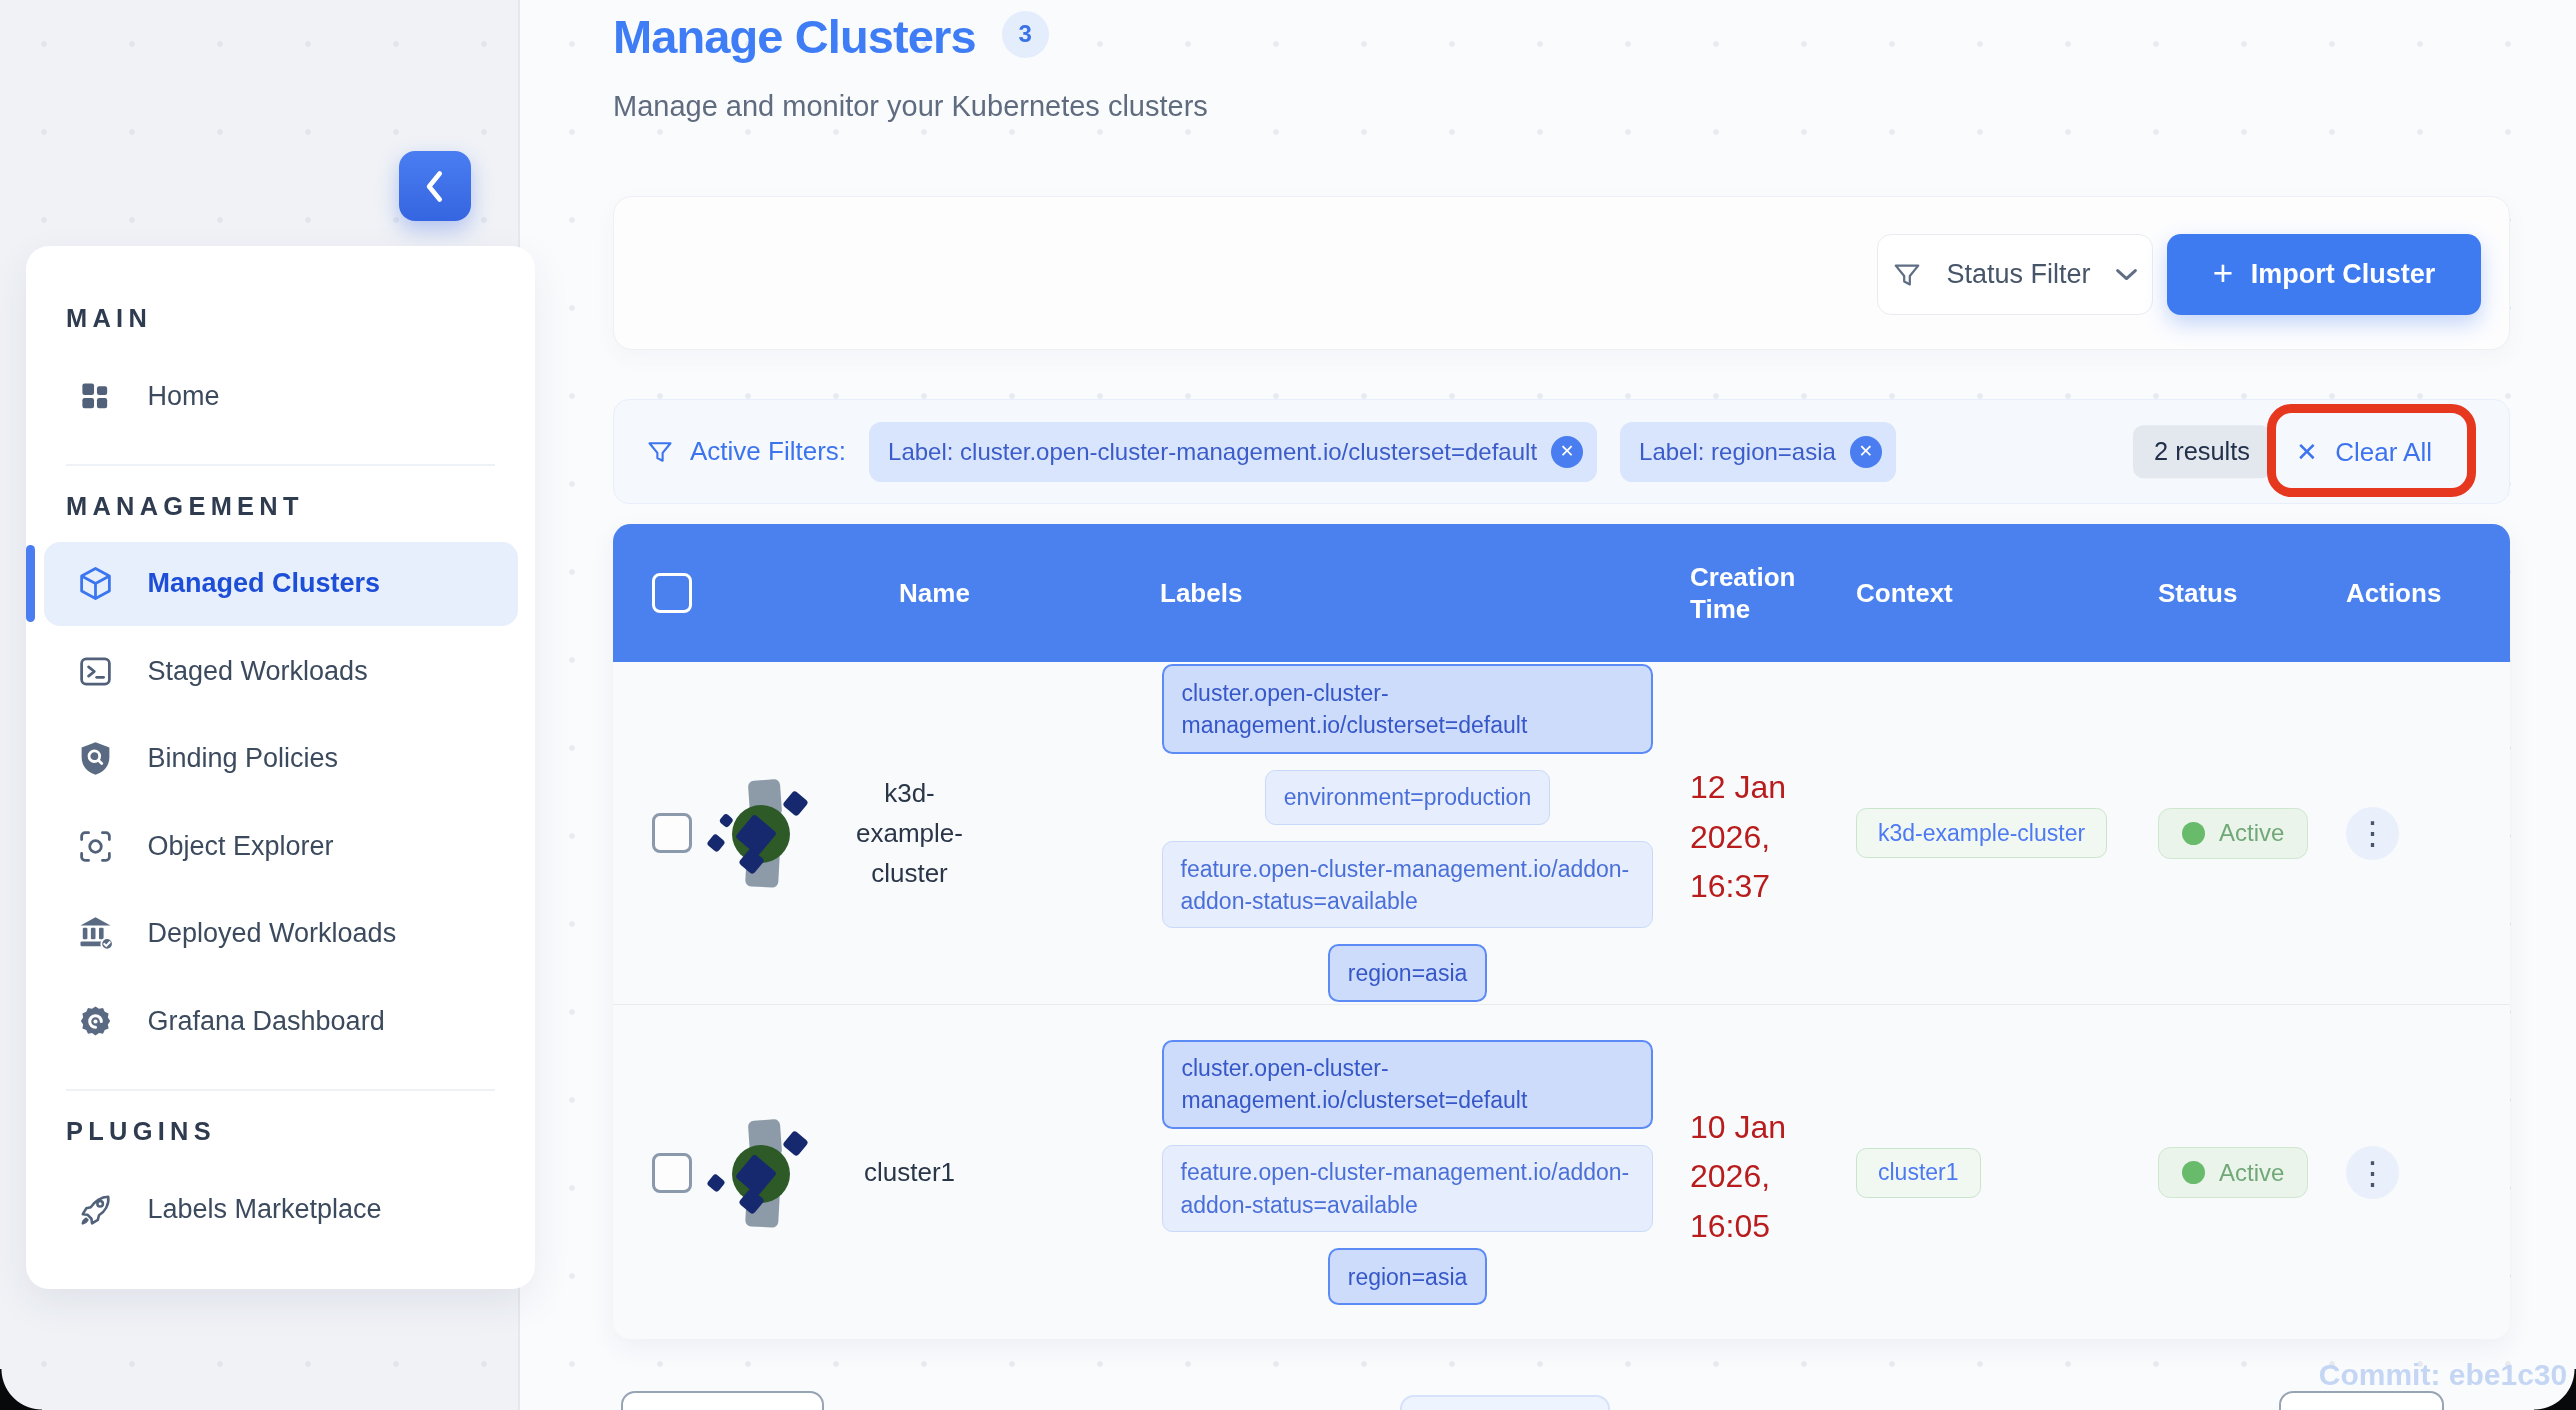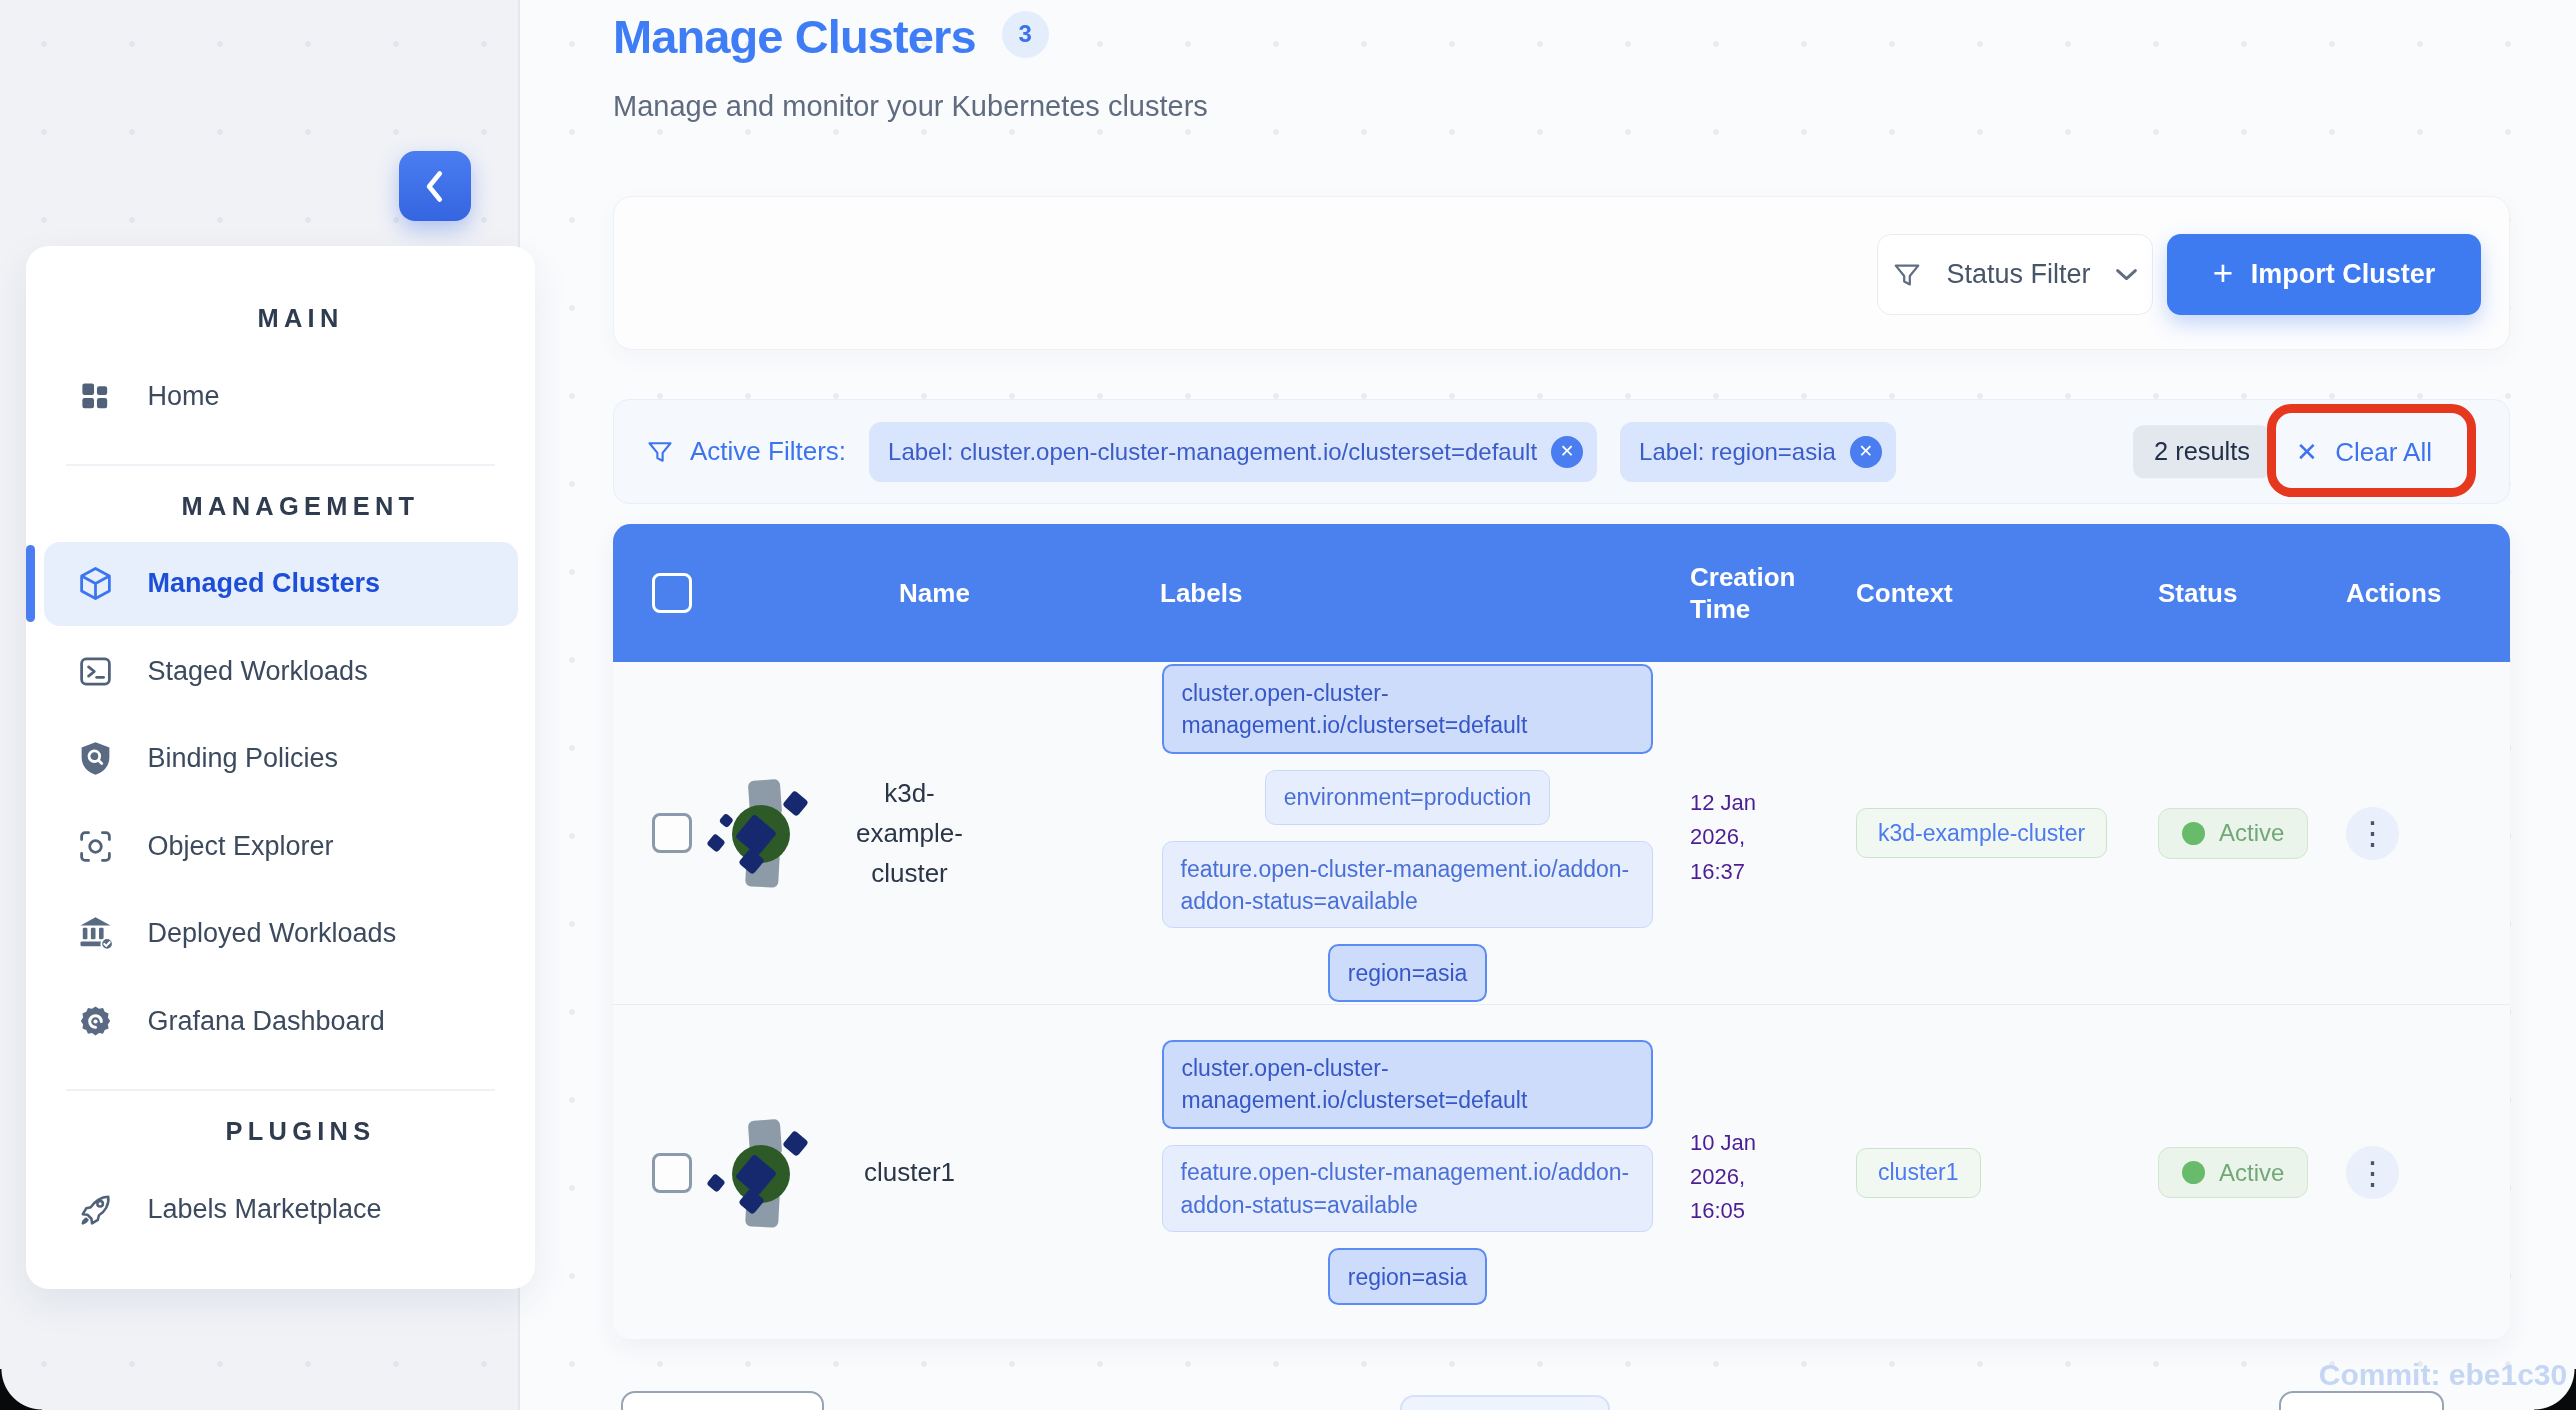--- a/index.html
+++ b/index.html
@@ -17,21 +17,21 @@
 
   
   .collapse-btn { position:absolute; left:399px; top:151px; width:72px; height:70px;
                   background:linear-gradient(180deg,#4a7df2,#3565e0); border-radius:16px;
                   display:flex; align-items:center; justify-content:center;
                   box-shadow:0 8.8px 21px rgba(58,104,228,.35); cursor:pointer; }
 
   
   .sidebar { position:absolute; left:26px; top:246px; width:509px; height:1043px;
              background:#ffffff; border-radius:23px; box-shadow:0 14px 39px rgba(40,55,90,.08);
-             padding:44px 0 26px 0;text-align:center; }
+             padding:44px 0 26px 0; }
   .side-section-title { padding:0 0 0 40px; margin-top:14px; font-size:25.4px; font-weight:700;
                         letter-spacing:5.3px; color:#2f3c50; }
   .side-items { margin-top:21px; }
   .side-item { position:relative; height:84px; margin:3.5px 17.5px; display:flex; align-items:center;
                gap:33px; padding-left:32px; font-size:27px; color:#3c4a5e; border-radius:16px; cursor:pointer; }
   .side-item .ico { width:39px; height:39px; display:flex; align-items:center; justify-content:center; color:#51617a; flex:0 0 39px; }
   .side-item.selected { background:#e8effc; color:#1d4ed8; font-weight:600; }
   .side-item.selected .ico { color:#3b76f0; }
   .side-item.selected .accent { position:absolute; left:-17.5px; top:3.5px; bottom:3.5px; width:8.8px;
                                 background:#4a7df2; border-radius:7px; }
@@ -95,21 +95,21 @@
   .trow { display:flex; align-items:center; }
   .trow.r1 { height:342px; }
   .trow.r2 { height:336px; border-top:1.8px solid #e8ebef; }
   .name-cell { display:flex; align-items:center; gap:23px; }
   .name-text { width:145px; font-size:26px; color:#2a3648; line-height:1.55; overflow-wrap:break-word; }
   .labels-cell { display:flex; flex-direction:column; gap:16px; align-items:center; padding-right:35px; }
   .lrow { display:flex; gap:17.5px; }
   .lchip { font-size:23px; line-height:1.4; padding:10.5px 17.5px; border-radius:10.5px; max-width:491px;
            background:#e6eefd; border:1.8px solid #c9d8f9; color:#4a6fd8; }
   .lchip.hl { background:#cddcfb; border:2.6px solid #5c8bf6; color:#3657c8; }
-  .created-cell { width:105px; font-size:22px; color:#4c1d95; line-height:1.55;margin-top:9px; }
+  .created-cell { width:105px; font-size:32px; color:#b91c1c; line-height:1.55;margin-top:9px; }
   .ctx-chip { display:inline-block; background:#f1f8f1; border:1.8px solid #c9e4ca; border-radius:10.5px;
               padding:10.5px 21px; color:#4d79f2; font-size:23px; }
   .status-pill { display:inline-flex; align-items:center; gap:14px; background:#eaf4ea;
                  border:1.8px solid #cfe7d0; border-radius:12.3px; padding:10.5px 23px; }
   .status-dot { width:23px; height:23px; border-radius:50%; background:#68bb6a; }
   .status-text { color:#71a877; font-size:24px; }
   .kebab-btn { width:53px; height:53px; border-radius:50%; background:#e9effb; color:#47546a;
                font-size:32px; display:flex; align-items:center; justify-content:center; cursor:pointer; letter-spacing:0; }
 
   

